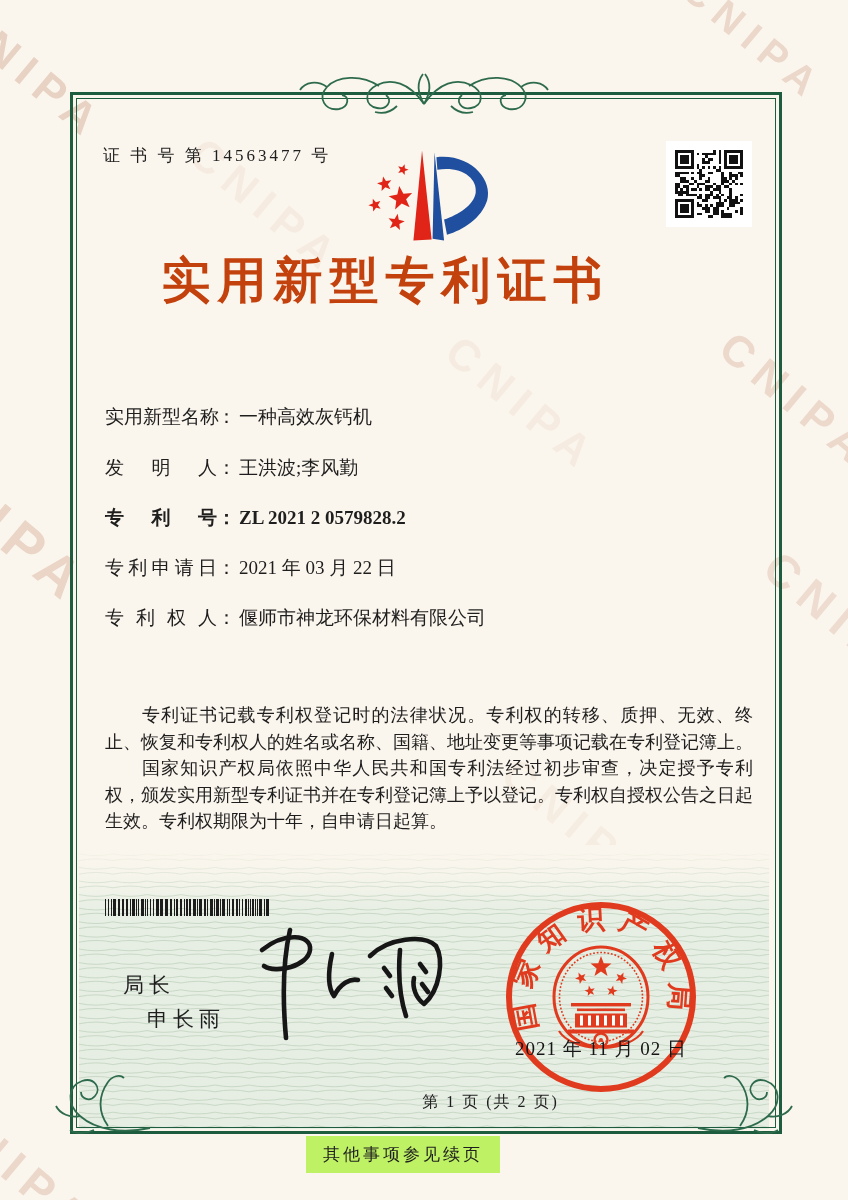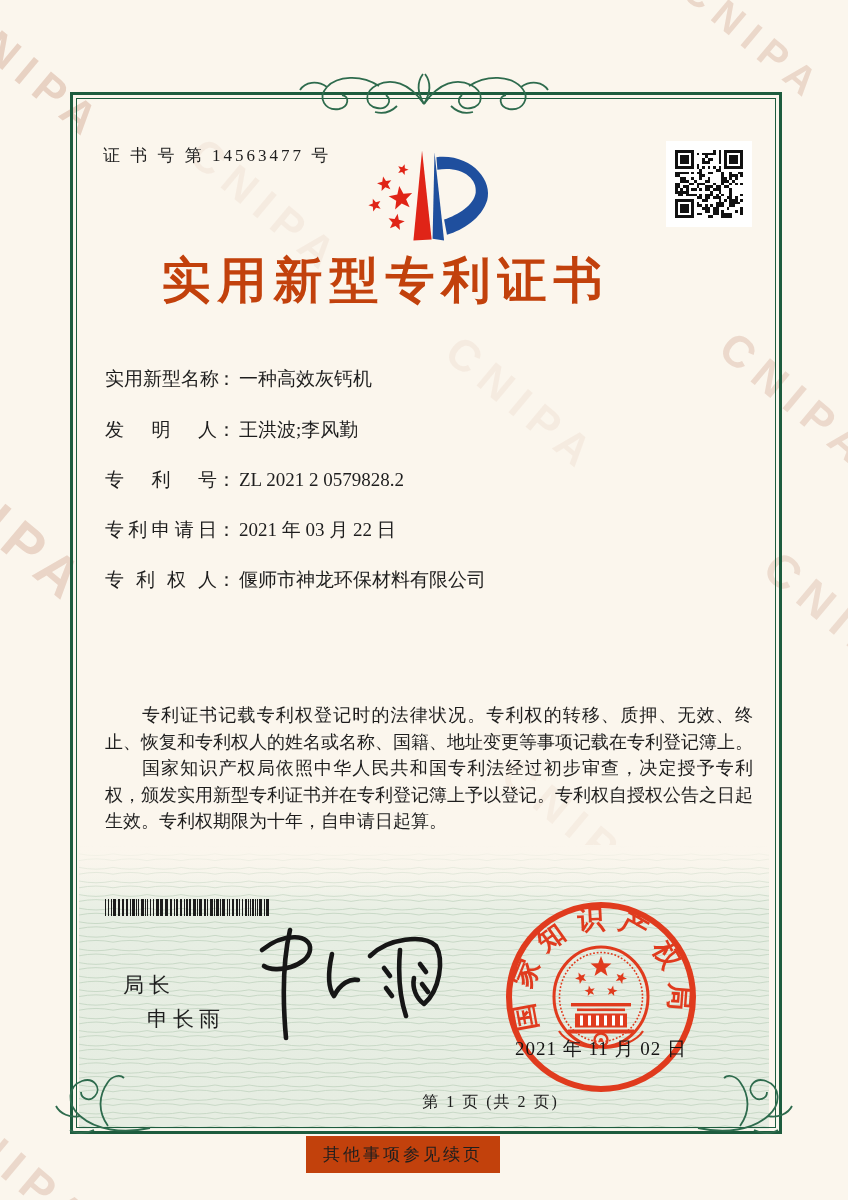--- a/index.html
+++ b/index.html
@@ -30,37 +30,37 @@
   .frame-inner{position:absolute;left:3px;top:3px;right:3px;bottom:3px;border:1.5px solid #1d5c3e;}
   .flourish{position:absolute;}
   
   .cert-no{position:absolute;left:103px;top:144px;font-size:17px;letter-spacing:3px;}
   .logo{position:absolute;left:348px;top:138px;}
   .qrbox{position:absolute;left:666px;top:141px;width:86px;height:86px;background:#fff;
          display:flex;align-items:center;justify-content:center;}
   .title{position:absolute;left:70px;top:248px;width:624px;text-align:center;
          font-size:49px;font-weight:bold;letter-spacing:7px;text-indent:7px;color:#c2410c;}
   .frow{position:absolute;left:105px;font-size:19px;white-space:nowrap;}
-  .flabel{display:inline-block;width:112px;text-align:justify;text-align-last:justify;}
+  .flabel{display:inline-block;width:112px;text-align:justify;text-align-last:justify;margin-top:38px;}
   .fcolon{display:inline-block;width:22px;}
   .grant2{position:absolute;left:347px;top:0;}
   .g2label{display:inline-block;}
   .paras{position:absolute;left:105px;top:702px;width:648px;}
   .paras p{margin:0;font-size:18px;line-height:26.5px;text-indent:2.05em;text-align:justify;}
   .barcode{position:absolute;left:105px;top:899px;}
   .signoff-title{position:absolute;left:123px;top:971px;font-size:21px;letter-spacing:5px;}
   .signoff-name{position:absolute;left:123px;top:1005px;font-size:21px;letter-spacing:5px;margin-left:24px;}
   .signature{position:absolute;left:228px;top:916px;}
   .seal{position:absolute;left:503px;top:899px;}
   .seal-date{position:absolute;left:503px;top:1036px;width:196px;text-align:center;
              font-size:19px;letter-spacing:1px;color:#151515;}
   .page-footer{position:absolute;left:70px;top:1092px;width:841px;text-align:center;
              font-size:16px;letter-spacing:2px;}
   .contbox{position:absolute;left:403px;top:1136px;transform:translateX(-50%);
-             background:#c2410c;padding:7px 17px;font-size:17px;letter-spacing:3px;white-space:nowrap;}
+             background:#bef264;padding:7px 17px;font-size:17px;letter-spacing:3px;white-space:nowrap;}
 </style>
 </head>
 <body>
 
 <div class="page">
 
   <div class="wm wm-tl">CNIPA</div>
   <div class="wm wm-tr">CNIPA</div>
   <div class="wm wm-r1">CNIPA</div>
   <div class="wm wm-lm">CNIPA</div>
@@ -375,21 +375,21 @@
   </div>
 
   <div class="title">实用新型专利证书</div>
 
   <div class="frow" style="top:366px;">
     <span class="flabel">实用新型名称</span><span class="fcolon">：</span><span class="fvalue">一种高效灰钙机</span>
   </div>
   <div class="frow" style="top:417px;">
     <span class="flabel">发明人</span><span class="fcolon">：</span><span class="fvalue">王洪波;李风勤</span>
   </div>
-  <div class="frow" style="top:467px;">
+  <div class="frow" style="top:467px;font-weight:bold;">
     <span class="flabel">专利号</span><span class="fcolon">：</span><span class="fvalue">ZL 2021 2 0579828.2</span>
   </div>
   <div class="frow" style="top:517px;">
     <span class="flabel">专利申请日</span><span class="fcolon">：</span><span class="fvalue">2021 年 03 月 22 日</span>
   </div>
   <div class="frow" style="top:567px;">
     <span class="flabel">专利权人</span><span class="fcolon">：</span><span class="fvalue">偃师市神龙环保材料有限公司</span>
   </div>
 
 

